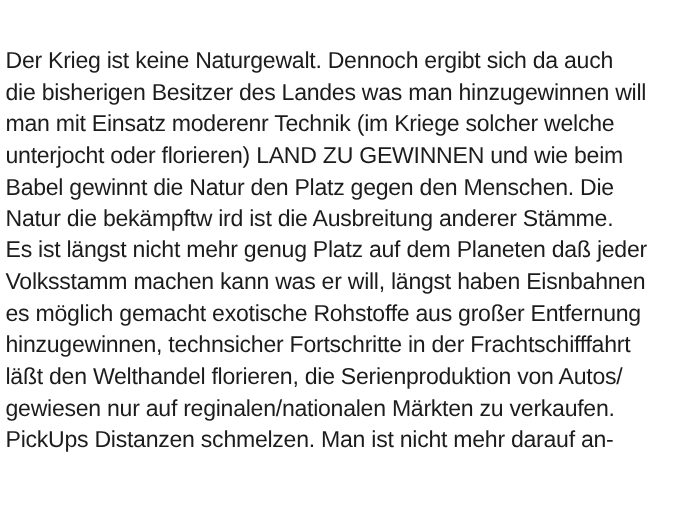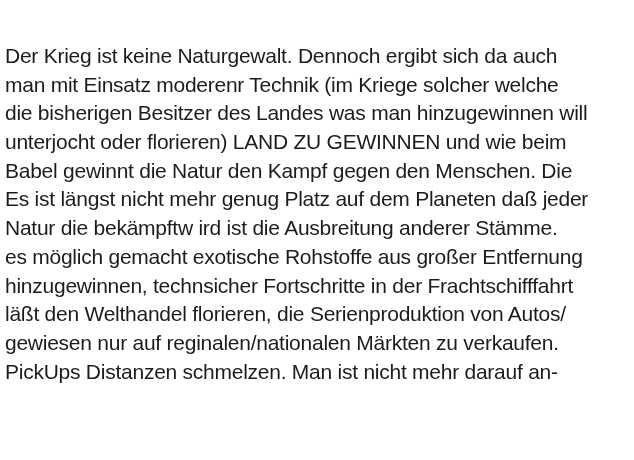--- a/index.html
+++ b/index.html
@@ -27,24 +27,25 @@
   }
   .text-line {
     height: 28.7px;
   }
 </style>
 </head>
 <body>
 
 <div class="text-block">
   <div class="text-line">Der Krieg ist keine Naturgewalt. Dennoch ergibt sich da auch</div>
+  <div class="text-line">die bisherigen Besitzer des Landes was man hinzugewinnen will</div>
   <div class="text-line">man mit Einsatz moderenr Technik (im Kriege solcher welche</div>
-  <div class="text-line">die bisherigen Besitzer des Landes was man hinzugewinnen will</div>
   <div class="text-line">unterjocht oder florieren) LAND ZU GEWINNEN und wie beim</div>
-  <div class="text-line">Babel gewinnt die Natur den Kampf gegen den Menschen. Die</div>
+  <div class="text-line">Babel gewinnt die Natur den Platz gegen den Menschen. Die</div>
+  <div class="text-line">Natur die bekämpftw ird ist die Ausbreitung anderer Stämme.</div>
   <div class="text-line">Es ist längst nicht mehr genug Platz auf dem Planeten daß jeder</div>
-  <div class="text-line">Natur die bekämpftw ird ist die Ausbreitung anderer Stämme.</div>
+  <div class="text-line">Volksstamm machen kann was er will, längst haben Eisnbahnen</div>
   <div class="text-line">es möglich gemacht exotische Rohstoffe aus großer Entfernung</div>
   <div class="text-line">hinzugewinnen, technsicher Fortschritte in der Frachtschifffahrt</div>
   <div class="text-line">läßt den Welthandel florieren, die Serienproduktion von Autos/</div>
   <div class="text-line">gewiesen nur auf reginalen/nationalen Märkten zu verkaufen.</div>
   <div class="text-line">PickUps Distanzen schmelzen. Man ist nicht mehr darauf an-</div>
 </div>
 
 </body></html>

